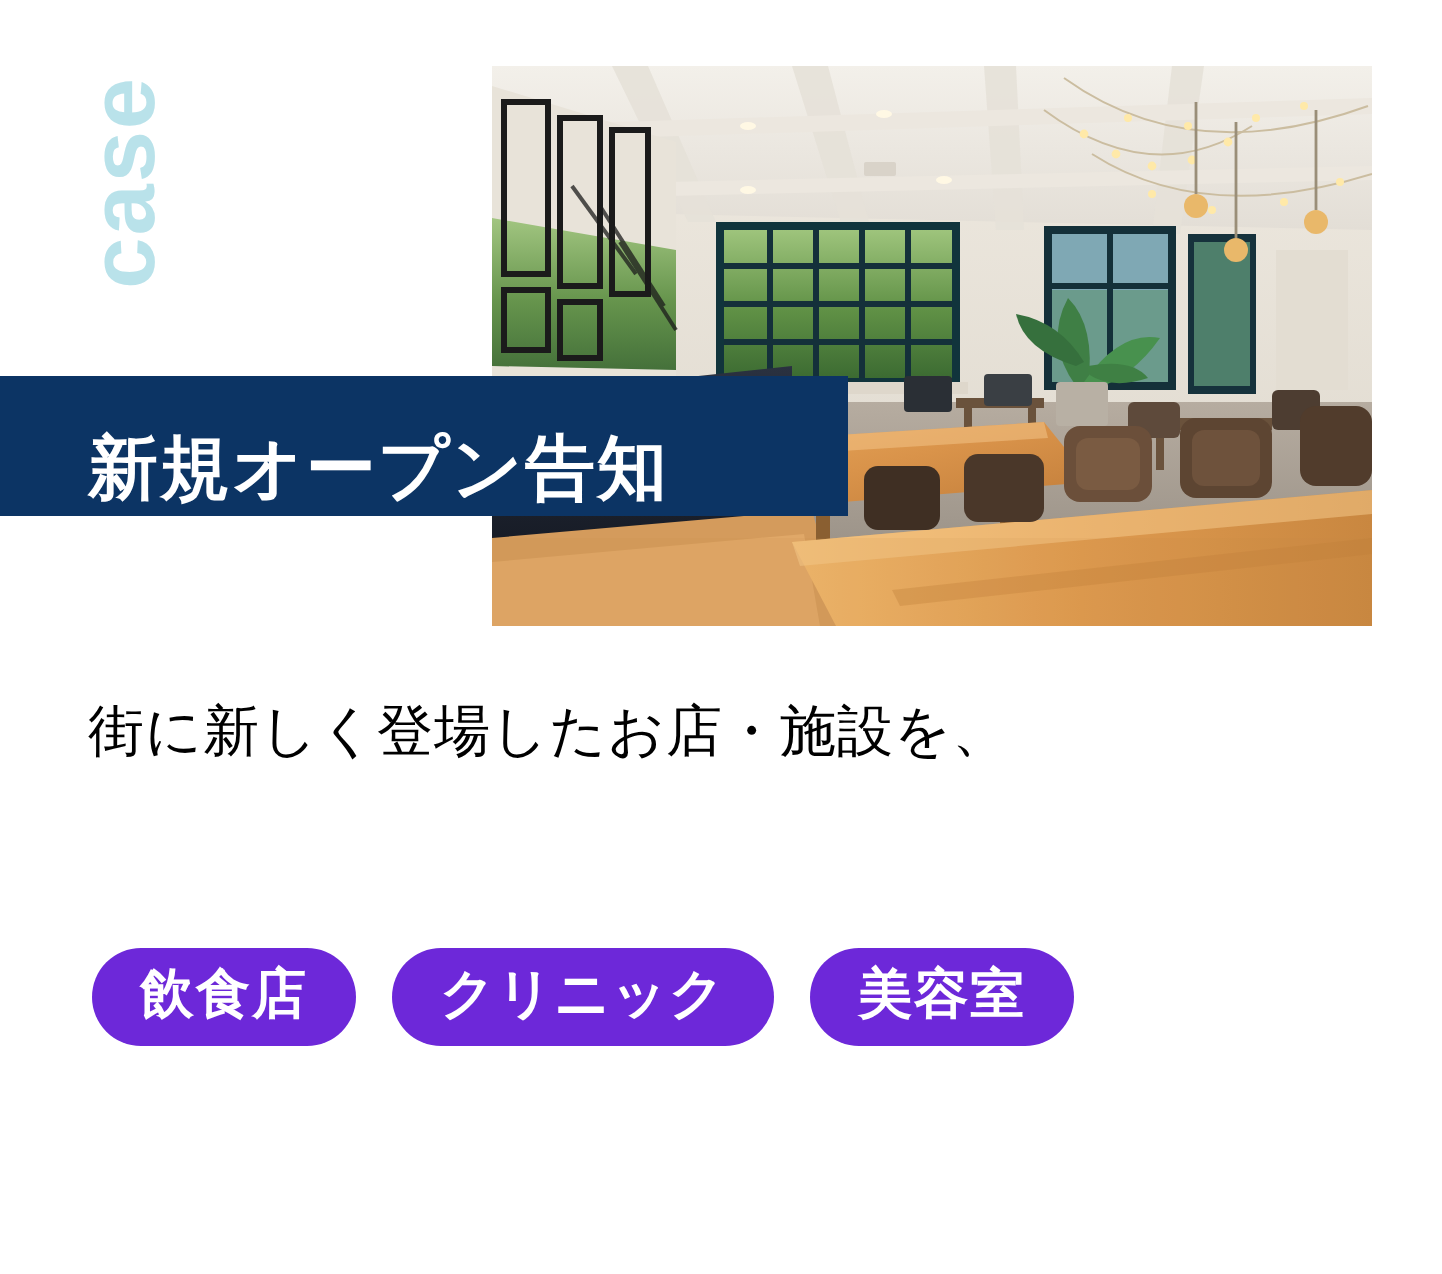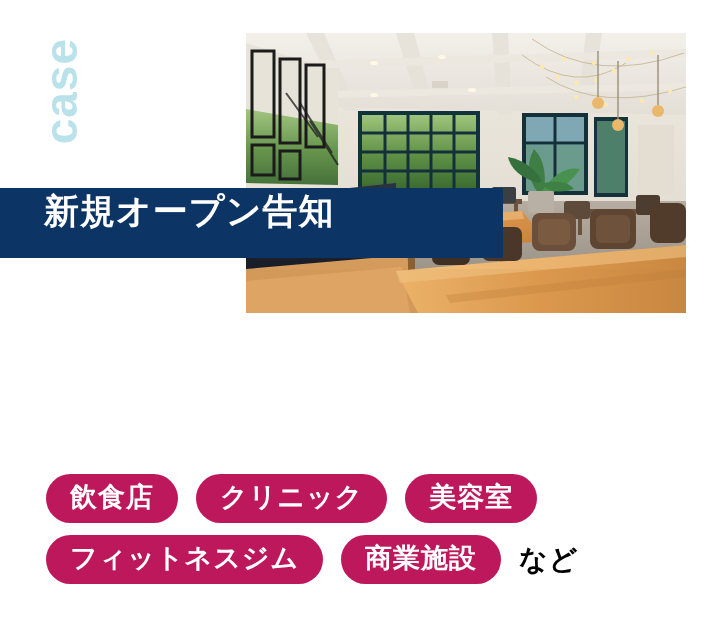--- a/index.html
+++ b/index.html
@@ -69,25 +69,25 @@
     overflow: hidden;
     background: #cfd8d4;
   }
   .photo svg { display:block; width:100%; height:100%; }
 
   
   .label-bar {
     position: absolute;
     left: 0;
     top: 188px;
-    width: 503px;
+    width: 424px;
     height: 70px;
     background: #0c3464;
     display: flex;
-    align-items: flex-start;
+    align-items: flex-end;
   }
   .label-bar.over {
     background: rgba(12,52,100,0.86);
   }
   .label-text {
     color: #ffffff;
     font-size: 35px;
     font-weight: 700;
     letter-spacing: 1px;
     margin-left: 44px;
@@ -116,21 +116,21 @@
     left: 46px;
     top: 474px;
     width: 660px;
   }
   .tag-row {
     display: flex;
     align-items: center;
     margin-bottom: 12px;
   }
   .pill {
-    background: #be185d;
+    background: #6d28d9;
     color: #ffffff;
     border-radius: 999px;
     font-size: 27px;
     font-weight: 700;
     letter-spacing: 1px;
     padding: 8px 24px 10px 24px;
     margin-right: 18px;
     white-space: nowrap;
     line-height: 1.15;
   }
@@ -328,28 +328,24 @@
   <div class="label-bar over" style="left: -246px; top: 155px;">
     <span class="label-text">新規オープン告知</span>
   </div>
     </div>
 
   <div class="label-bar">
     <span class="label-text">新規オープン告知</span>
   </div>
 
   <div class="body-copy">
+    <div class="copy-line">街に新しく登場したお店・施設を、</div>
   </div>
 
   <div class="tags">
     <div class="tag-row">
       <span class="pill">飲食店</span>
       <span class="pill">クリニック</span>
       <span class="pill">美容室</span>
     </div>
-    <div class="tag-row">
-      <span class="pill">フィットネスジム</span>
-      <span class="pill">商業施設</span>
-      <span class="suffix">など</span>
-    </div>
   </div>
 
 </div>
 
 </body></html>

